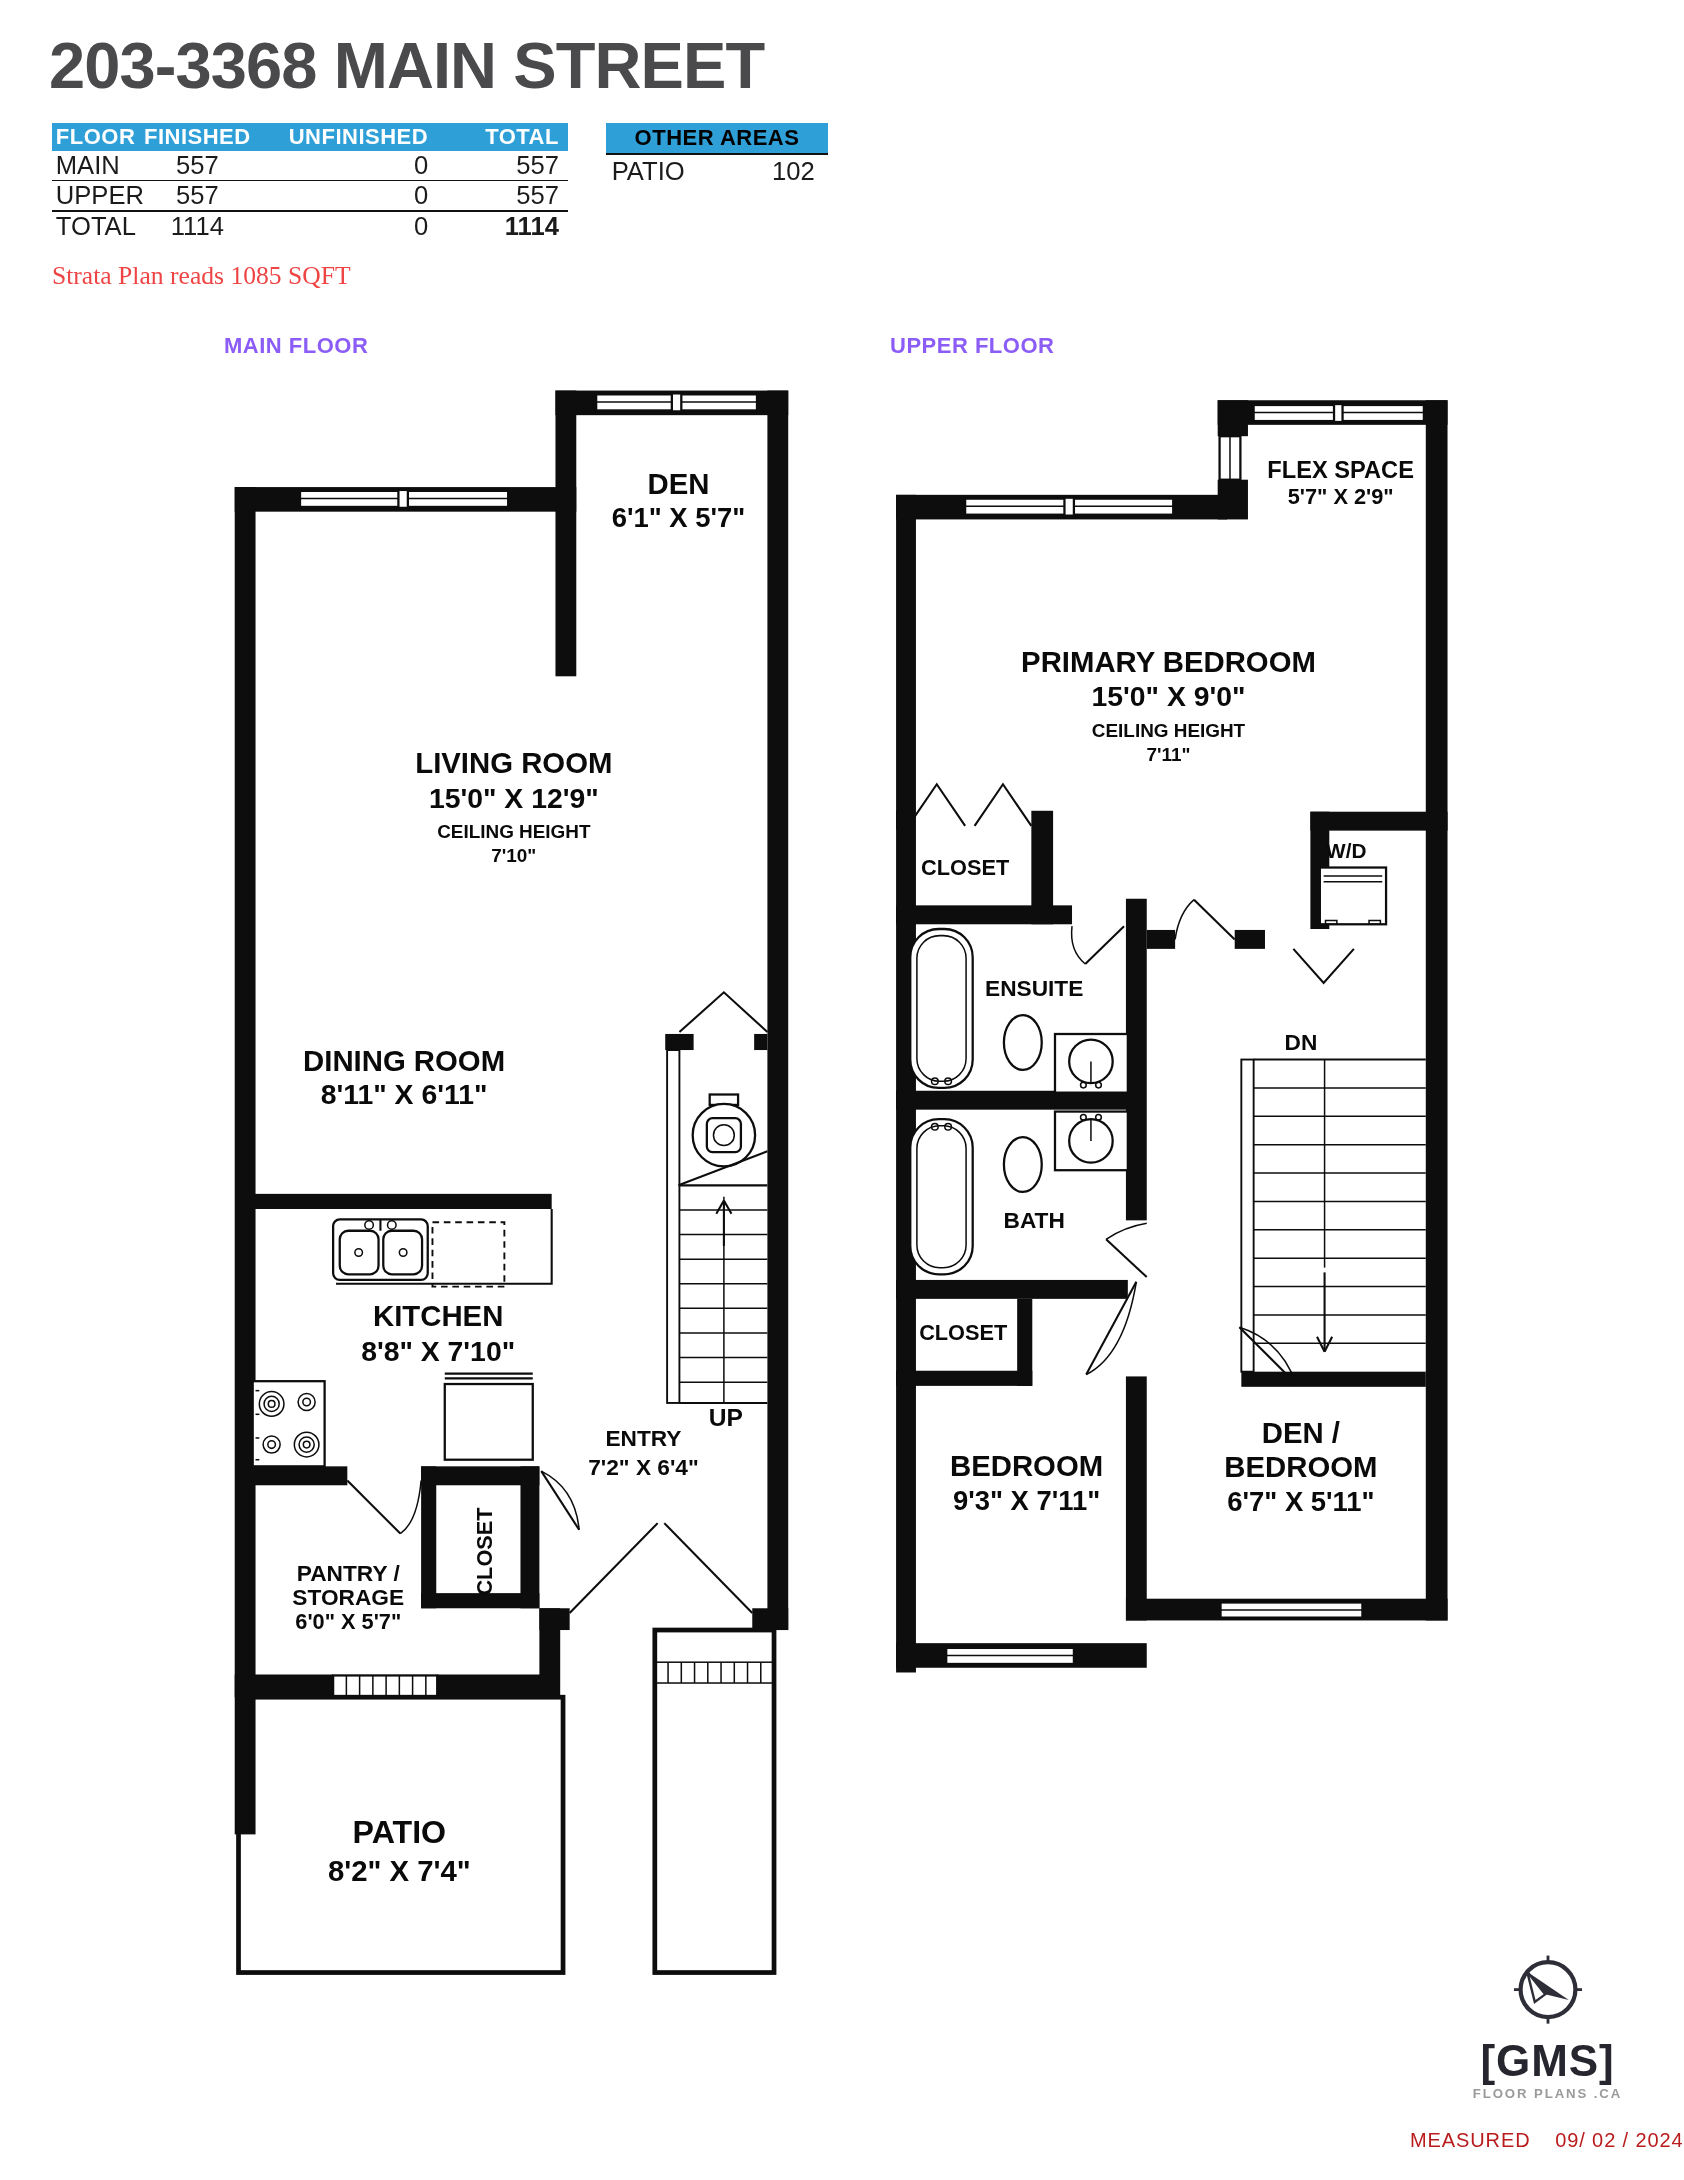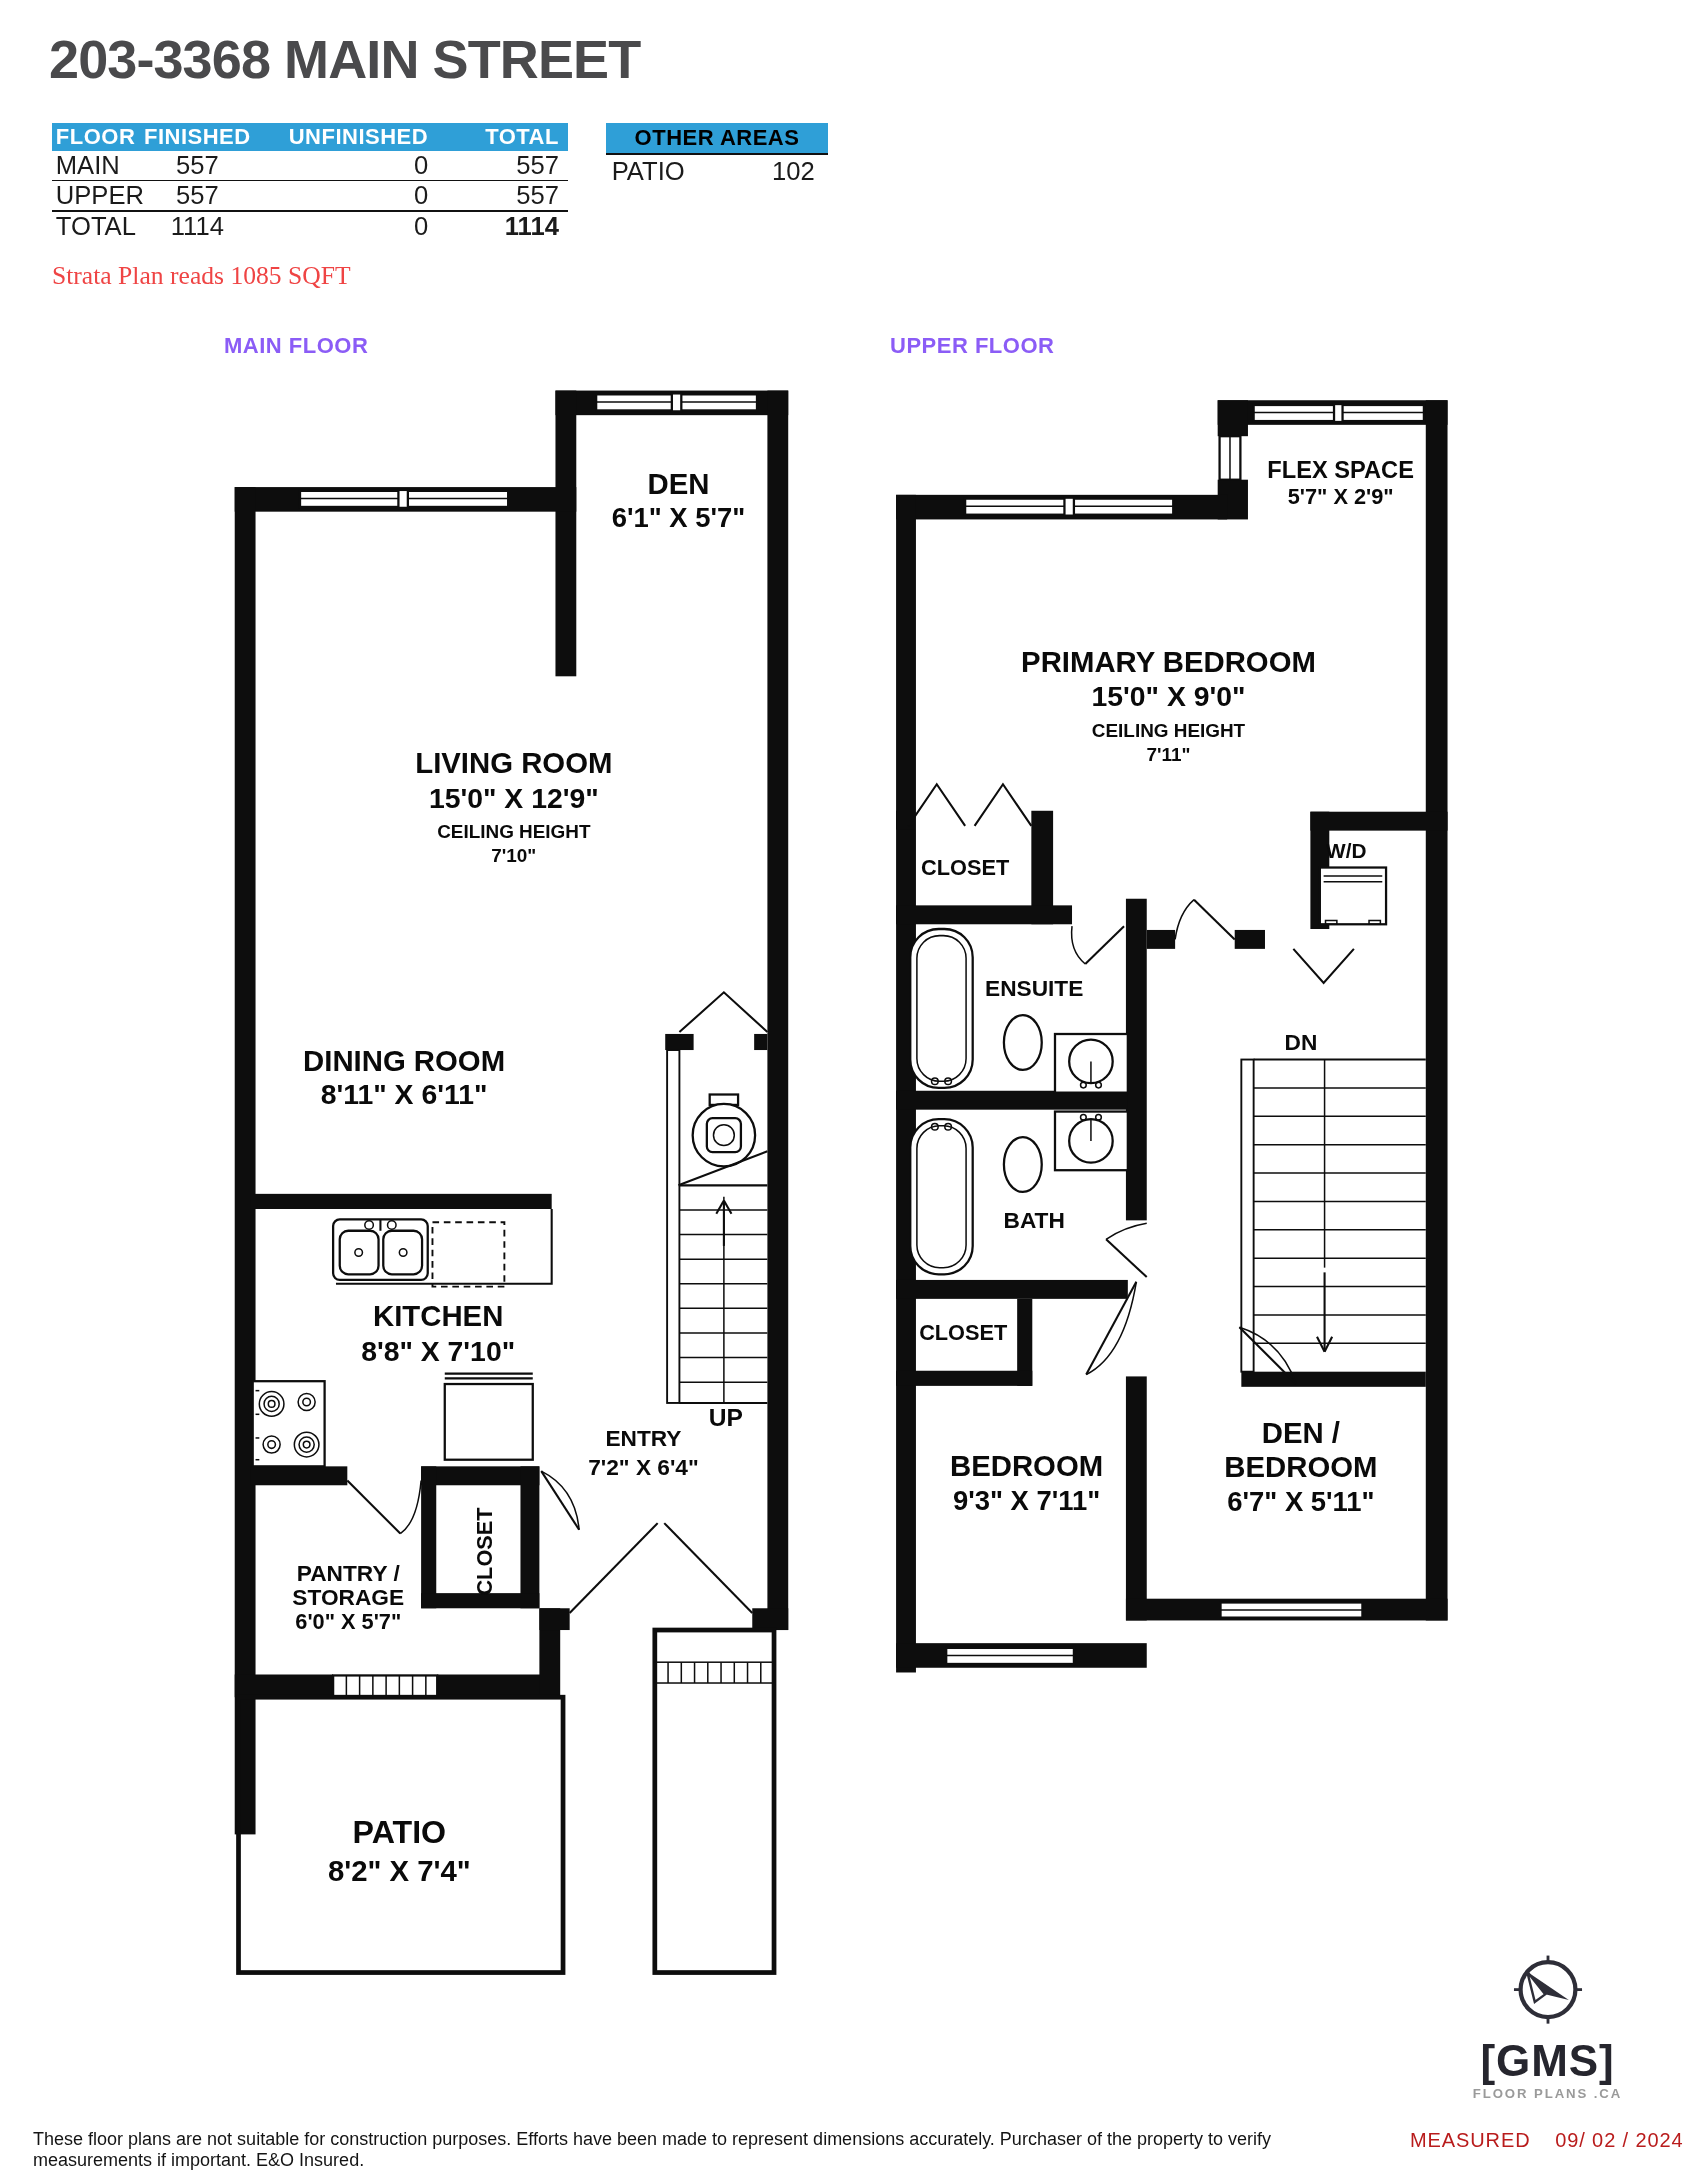--- a/index.html
+++ b/index.html
@@ -1,19 +1,19 @@
 <!DOCTYPE html>
 <html style="font-size:15px"><head>
 <meta charset="utf-8">
 <style>
   html,body{margin:0;padding:0;background:#ffffff;}
   .page{position:relative;width:1685px;height:2180px;background:#ffffff;overflow:hidden;
         font-family:"Liberation Sans",sans-serif;color:#1b1b1b;}
   .abs{position:absolute;}
-  .title{left:49px;top:28px;font-size:54px;font-weight:800;letter-spacing:-0.9px;color:#4a4a4c;white-space:nowrap;}
+  .title{left:49px;top:28px;font-size:65px;font-weight:800;letter-spacing:-0.9px;color:#4a4a4c;white-space:nowrap;}
   table{border-collapse:collapse;}
   .area-table{left:52px;top:123px;width:478px;font-size:25.6px;}
   .area-table th{background:#2F9FD7;color:#ffffff;font-size:22px;font-weight:bold;height:28px;padding:0;letter-spacing:0.5px;}
   .area-table td{height:29px;padding:0;color:#1b1b1b;}
   .col-floor{text-align:left;padding-left:3.8px !important;width:142px;}
   .col-fin{text-align:center;padding-right:38px !important;width:123px;}
   .col-unf{text-align:right;padding-right:57px !important;width:118px;}
   .col-tot{text-align:right;padding-right:9.5px !important;width:95px;}
   .row-main td{border-bottom:1.9px solid #111;}
   .row-upper td{border-bottom:2.8px solid #111;}
@@ -394,20 +394,19 @@
       <line x1="55" y1="73" x2="55" y2="80" stroke="#2e2e38" stroke-width="3"></line>
       <line x1="19" y1="44" x2="26" y2="44" stroke="#2e2e38" stroke-width="3"></line>
       <line x1="84" y1="44" x2="91" y2="44" stroke="#2e2e38" stroke-width="3"></line>
       <polygon points="33,25 77,55 52,49" fill="#2e2e38"></polygon>
       <polygon points="33,25 52,49 41,57" fill="#ffffff" stroke="#2e2e38" stroke-width="2.5"></polygon>
     </svg>
     <div class="logo-text">[GMS]</div>
     <div class="logo-sub">FLOOR PLANS .CA</div>
   </div>
 
-  <div class="abs disclaimer">These floor plans are not suitable for construction purposes. Efforts have been made to represent dimensions accurately.   Purchaser of the property to verify measurements if important.  E&amp;O Insured.</div>
 
   <div class="abs measured">
     <span>MEASURED</span><span>09/ 02 / 2024</span>
   </div>
 
 </div>
 
 
 </body></html>

